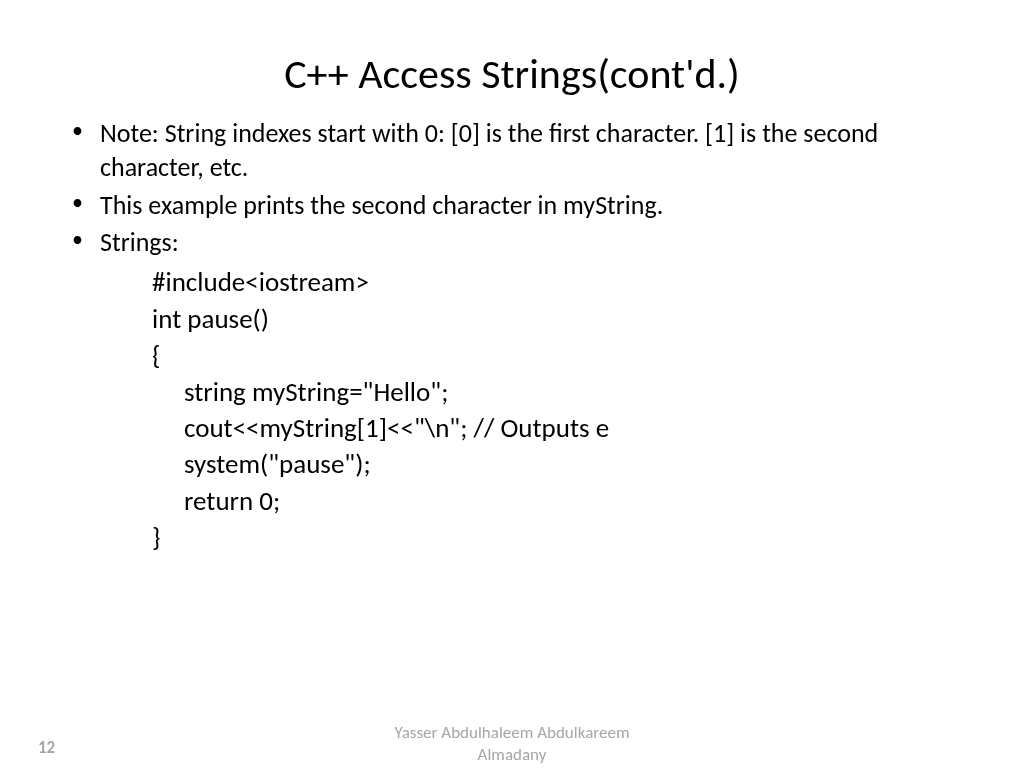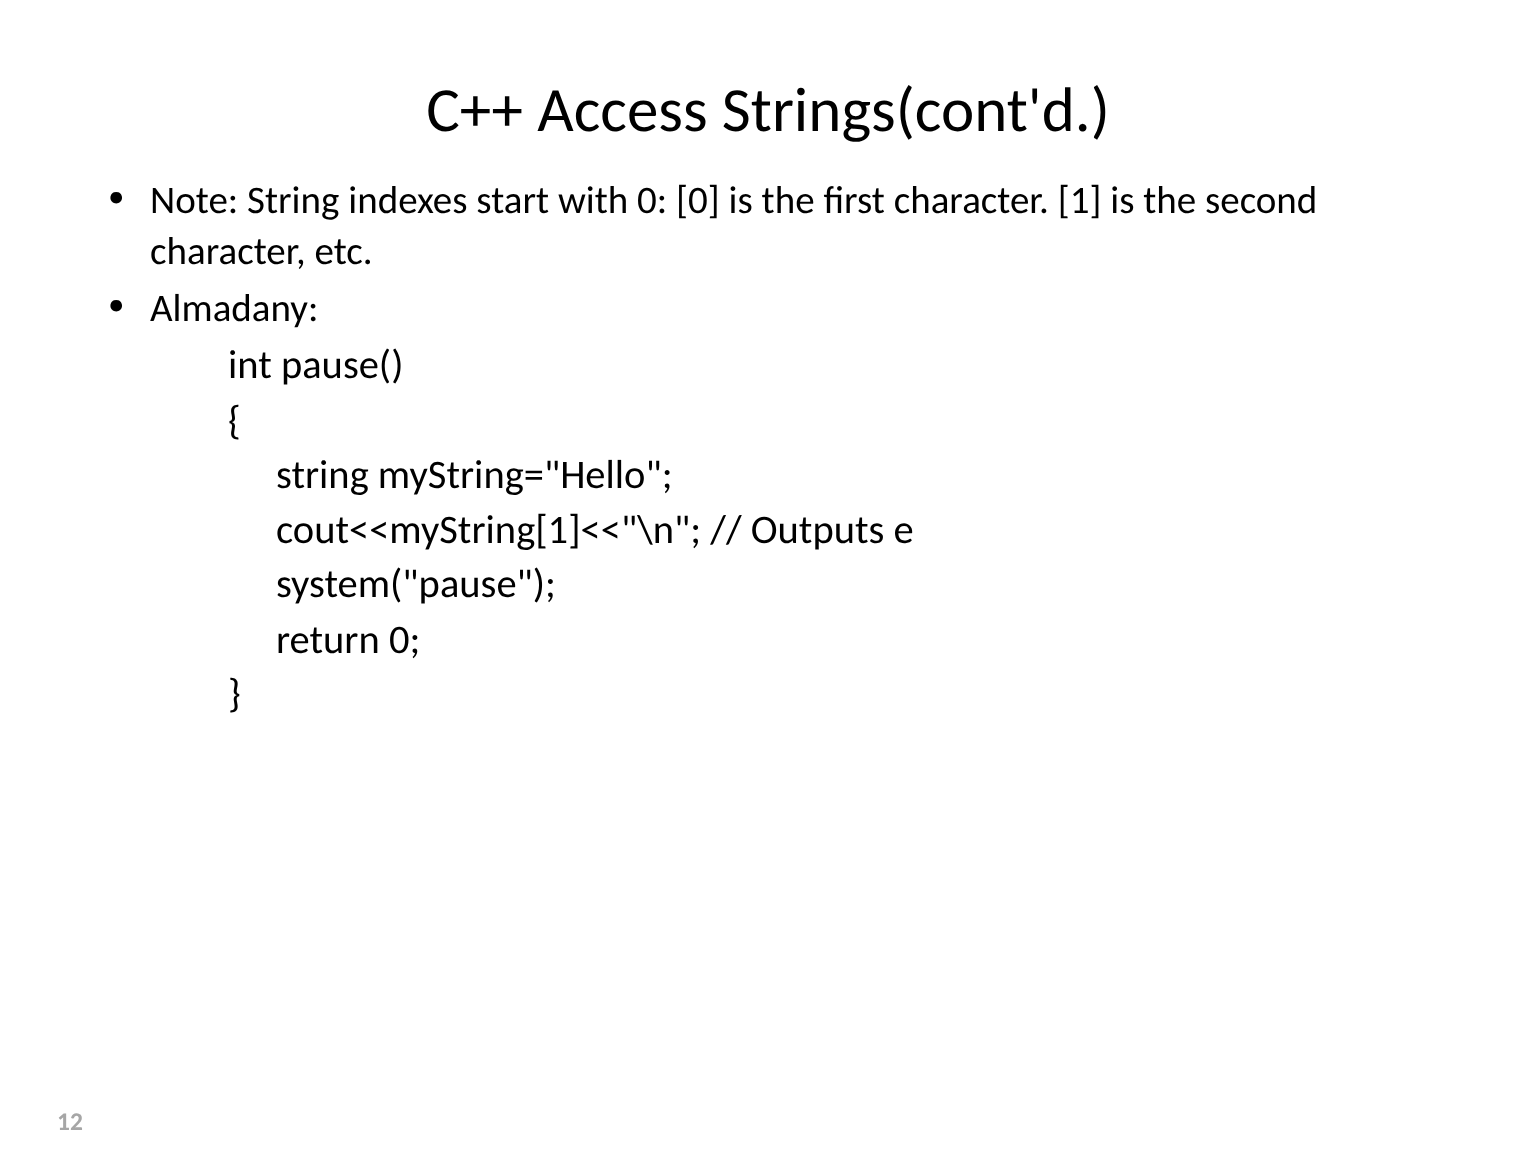--- a/index.html
+++ b/index.html
@@ -84,28 +84,36 @@
     }
   </style>
 </head>
 <body>
 
 <div class="slide">
   <h1 class="title">C++ Access Strings(cont'd.)</h1>
 
   <ul class="bullets">
     <li>Note: String indexes start with 0: [0] is the first character. [1] is the second character, etc.</li>
-    <li>Almadany:</li>
+    <li>This example prints the second character in myString.</li>
+    <li>Strings:</li>
   </ul>
 
   <div class="code-block">
+    <div class="code-line">#include&lt;iostream&gt;</div>
     <div class="code-line">int pause()</div>
     <div class="code-line">{</div>
     <div class="code-line code-indent">string myString="Hello";</div>
     <div class="code-line code-indent">cout&lt;&lt;myString[1]&lt;&lt;"\n"; // Outputs e</div>
     <div class="code-line code-indent">system("pause");</div>
     <div class="code-line code-indent">return 0;</div>
     <div class="code-line">}</div>
   </div>
 
   <div class="page-number">12</div>
 
+  <div class="footer">
+    <div class="author">
+      <span>Yasser Abdulhaleem Abdulkareem</span><br>
+      <span>Almadany</span>
+    </div>
+  </div>
 </div>
 
 </body></html>

